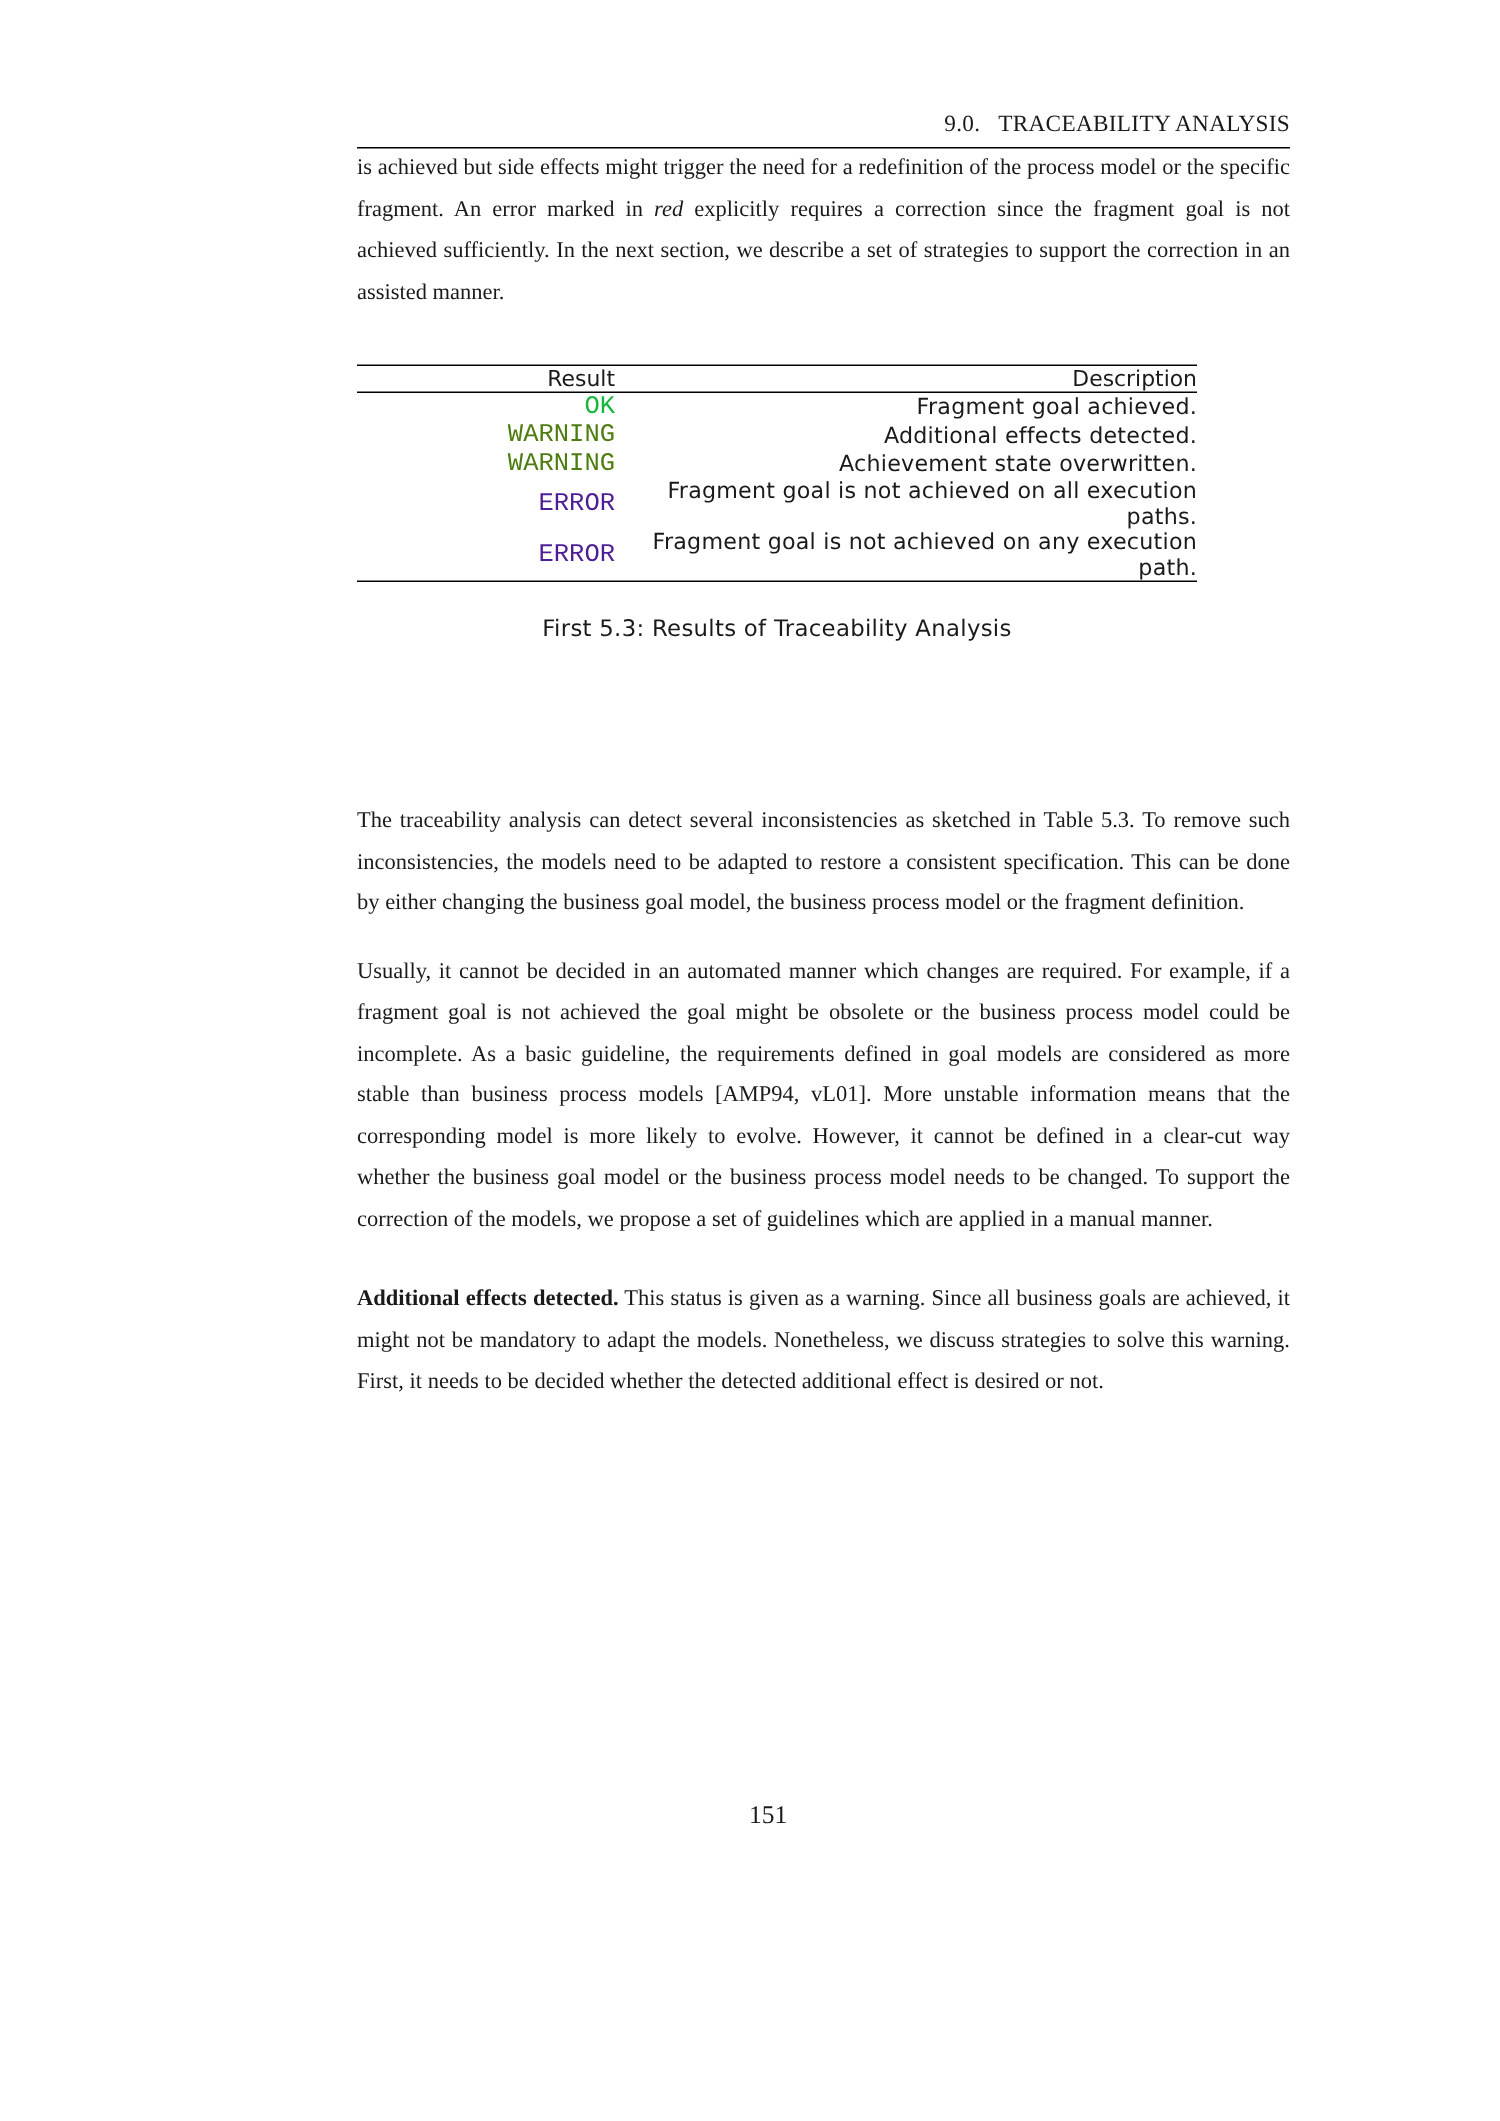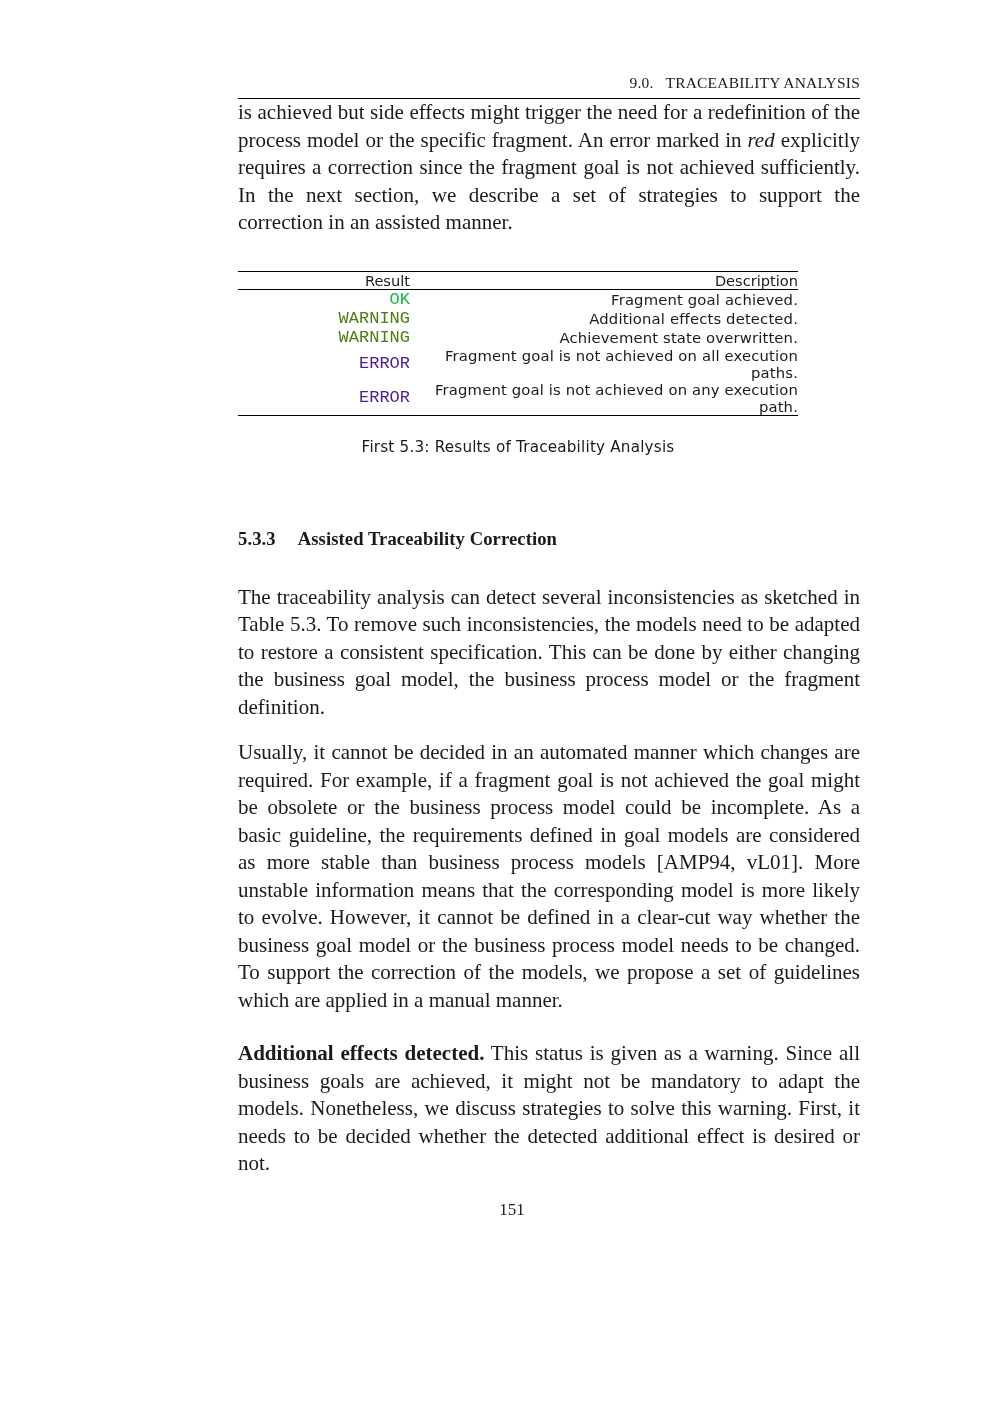--- a/index.html
+++ b/index.html
@@ -34,21 +34,21 @@
     font-size: 15.5px;
     letter-spacing: 0.2px;
     text-align: right;
     padding-bottom: 6px;
     border-bottom: 1.6px solid #000;
     white-space: pre;
   }
 
   
   p.body {
-    font-size: 21px;
+    font-size: 15px;
     line-height: 27.5px;
     text-align: justify;
     margin: 0 0 0 0;
     hyphens: manual;
   }
   .gap-lg { height: 26px; }
   .gap-md { height: 18px; }
 
   .first-para { margin-top: 40px; }
 
@@ -172,21 +172,20 @@
             <td class="desc">Fragment goal is not achieved on any execution path.</td>
           </tr>
         </tbody>
       </table>
 
       <div class="caption">First 5.3: Results of Traceability Analysis</div>
     </div>
 
     <div class="sec-gap-before"></div>
 
-    <h3 class="section"><span class="num">5.3.3</span><span>Assisted Traceability Correction</span></h3>
 
     <div class="sec-gap-after"></div>
 
     <p class="body">The traceability analysis can detect several inconsistencies as sketched in Table 5.3. To remove such inconsistencies, the models need to be adapted to restore a consistent specification.  This can be done by either changing the business goal model, the business process model or the fragment definition.</p>
 
     <div class="gap-md"></div>
 
     <p class="body">Usually, it cannot be decided in an automated manner which changes are required. For example, if a fragment goal is not achieved the goal might be obsolete or the business process model could be incomplete.  As a basic guideline, the requirements defined in goal models are considered as more stable than business process models [AMP94, vL01].  More unstable information means that the corresponding model is more likely to evolve.  However, it cannot be defined in a clear-cut way whether the business goal model or the business process model needs to be changed. To support the correction of the models, we propose a set of guidelines which are applied in a manual manner.</p>
 
     <div class="gap-lg"></div>

